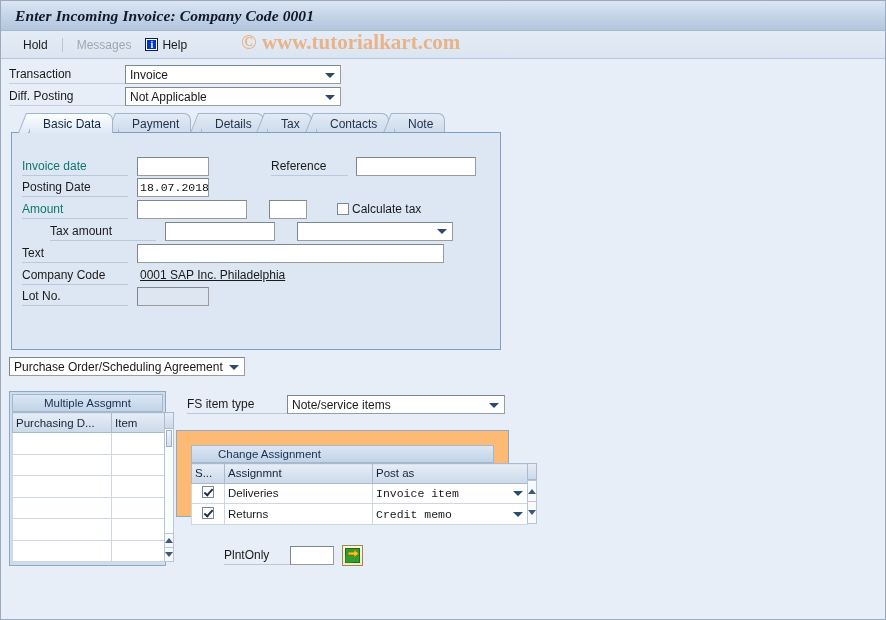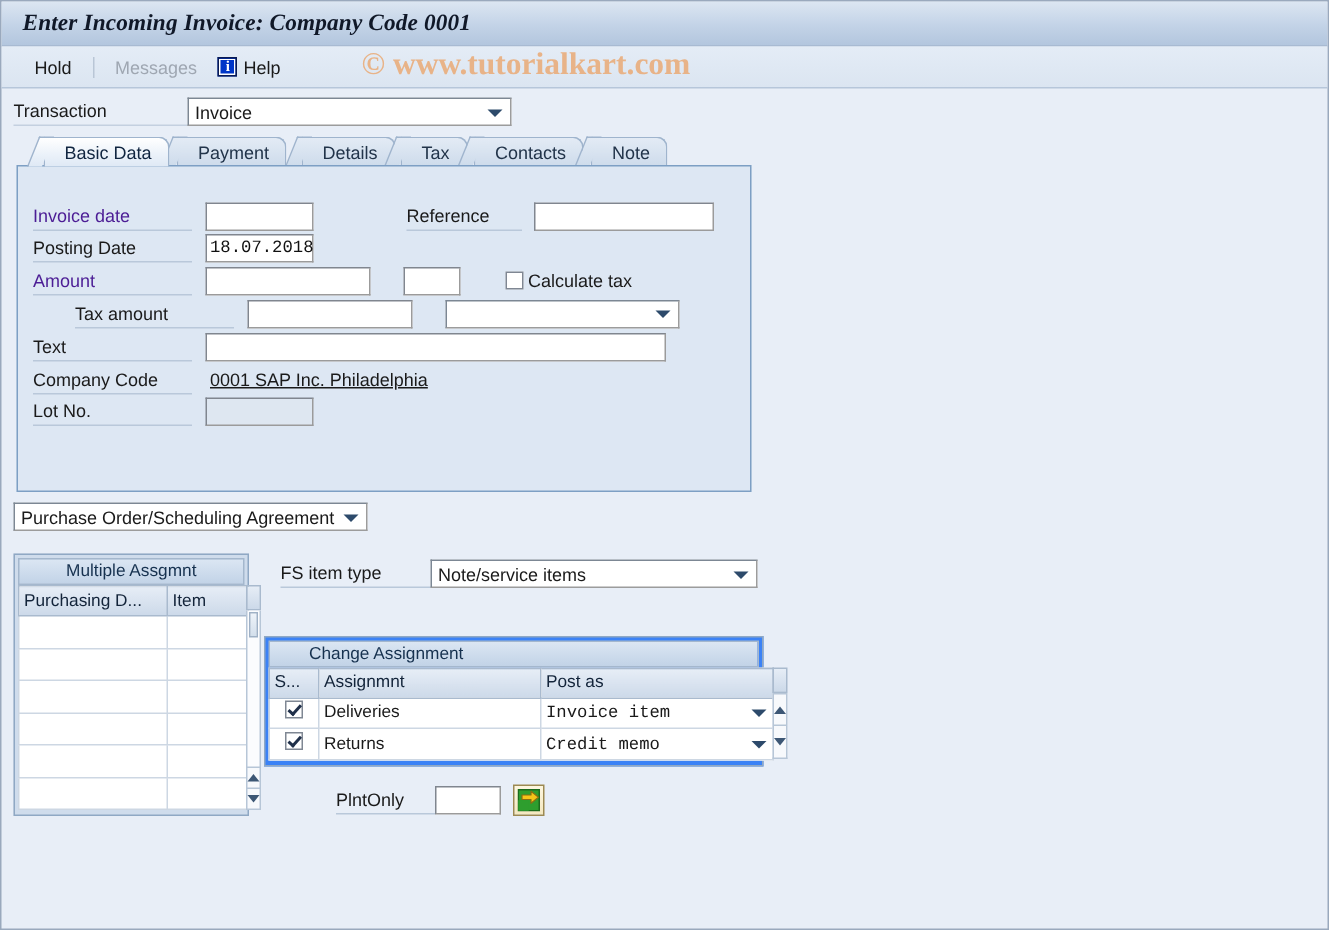--- a/index.html
+++ b/index.html
@@ -213,21 +213,21 @@
     height: 20px;
   }
   .flbl {
     font-size: 12px;
     color: #1a1a1a;
     border-bottom: 1px solid #b9c8da;
     height: 19px;
     line-height: 18px;
     box-sizing: border-box;
   }
-  .flbl.req { color: #4c1d95; }
+  .flbl.req { color: #0f766e; }
   .sapinput {
     box-sizing: border-box;
     height: 19px;
     background: #ffffff;
     border: 1px solid #9b9b9b;
     border-top-color: #80868f;
     border-left-color: #80868f;
     font-family: "Liberation Mono", monospace;
     font-size: 11.5px;
     color: #111;
@@ -377,27 +377,27 @@
     border-bottom: 1px solid #b9c8da;
     height: 19px;
     line-height: 18px;
     box-sizing: border-box;
   }
   #fs-select { width: 218px; height: 19px; }
 
   
   #change-assign {
     position: absolute;
-    left: 175px; top: 58px;
+    left: 175px; top: 42px;
     width: 333px;
     height: 87px;
     box-sizing: border-box;
     border: 1px solid #8fa8c4;
-    background: #3b82f6;
-    padding: 2px;
+    background: #fdba74;
+    padding: 14px;
   }
   #ca-grid .gtbl td { font-family: "Liberation Mono", monospace; }
   .cell-drop {
     display: flex;
     align-items: center;
     justify-content: space-between;
     font-family: "Liberation Mono", monospace;
     font-size: 11.5px;
   }
   .cell-drop .arrow {
@@ -453,20 +453,27 @@
       <span>Help</span>
     </span>
     <span id="watermark">© www.tutorialkart.com</span>
   </div>
 
   <div id="toprows">
     <div class="toprow">
       <span class="lbl">Transaction</span>
       <div class="sapselect" id="sel-transaction">
         <span>Invoice</span>
+        <span class="arrow"></span>
+      </div>
+    </div>
+    <div class="toprow">
+      <span class="lbl">Diff. Posting</span>
+      <div class="sapselect" id="sel-diffposting">
+        <span>Not Applicable</span>
         <span class="arrow"></span>
       </div>
     </div>
   </div>
 
   <div id="tabstrip">
     <div class="tab active" style="left:18px;">Basic Data</div>
     <div class="tab" style="left:107px;">Payment</div>
     <div class="tab" style="left:190px;">Details</div>
     <div class="tab" style="left:256px;">Tax</div>

